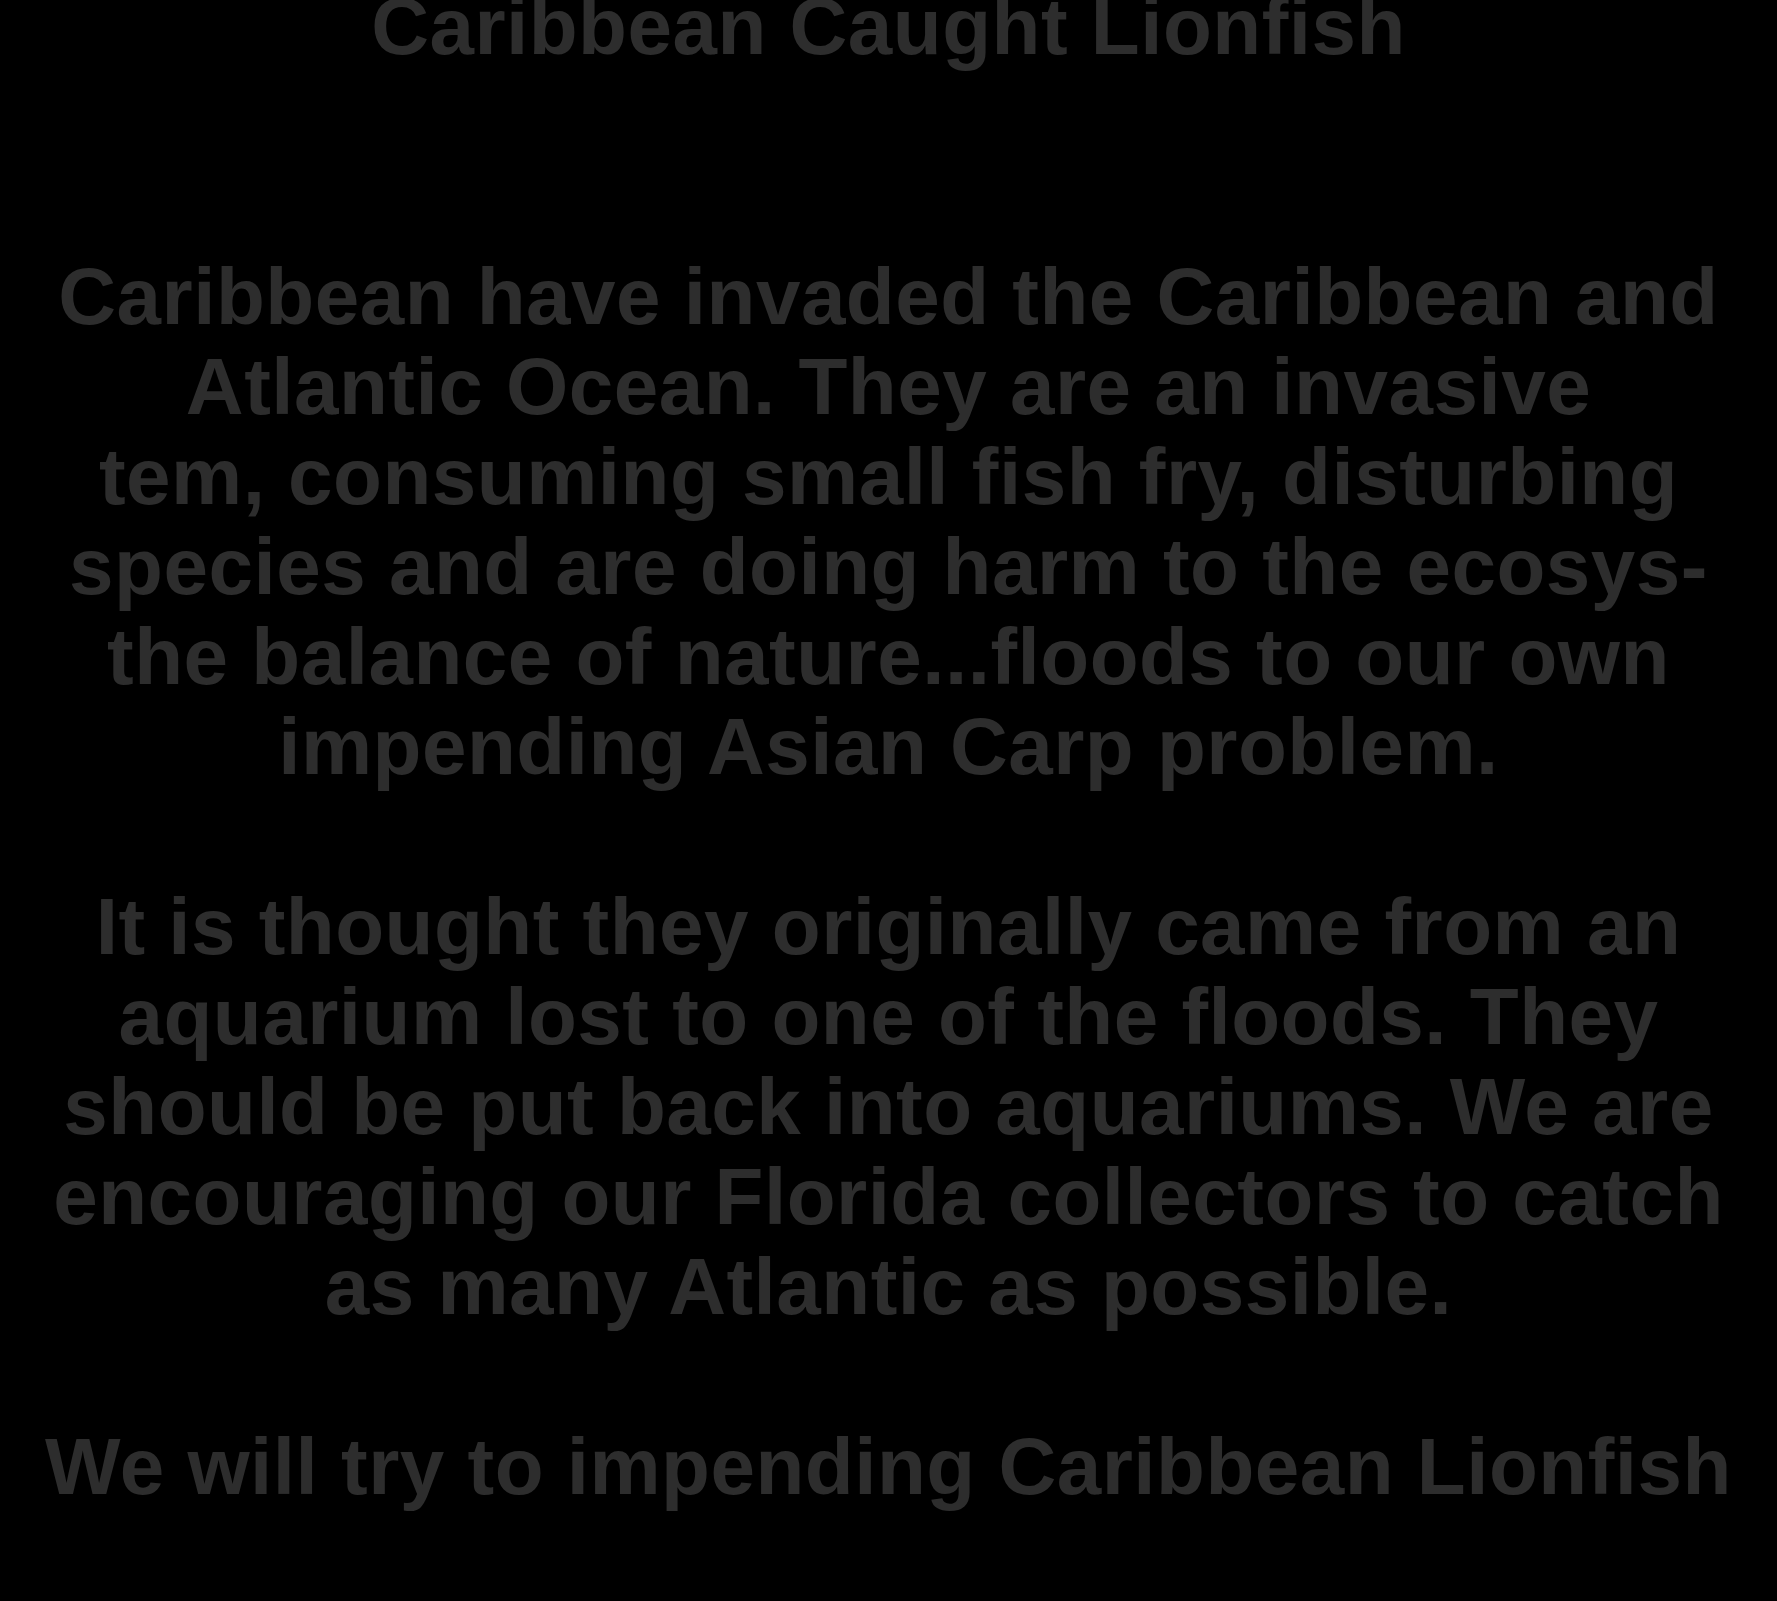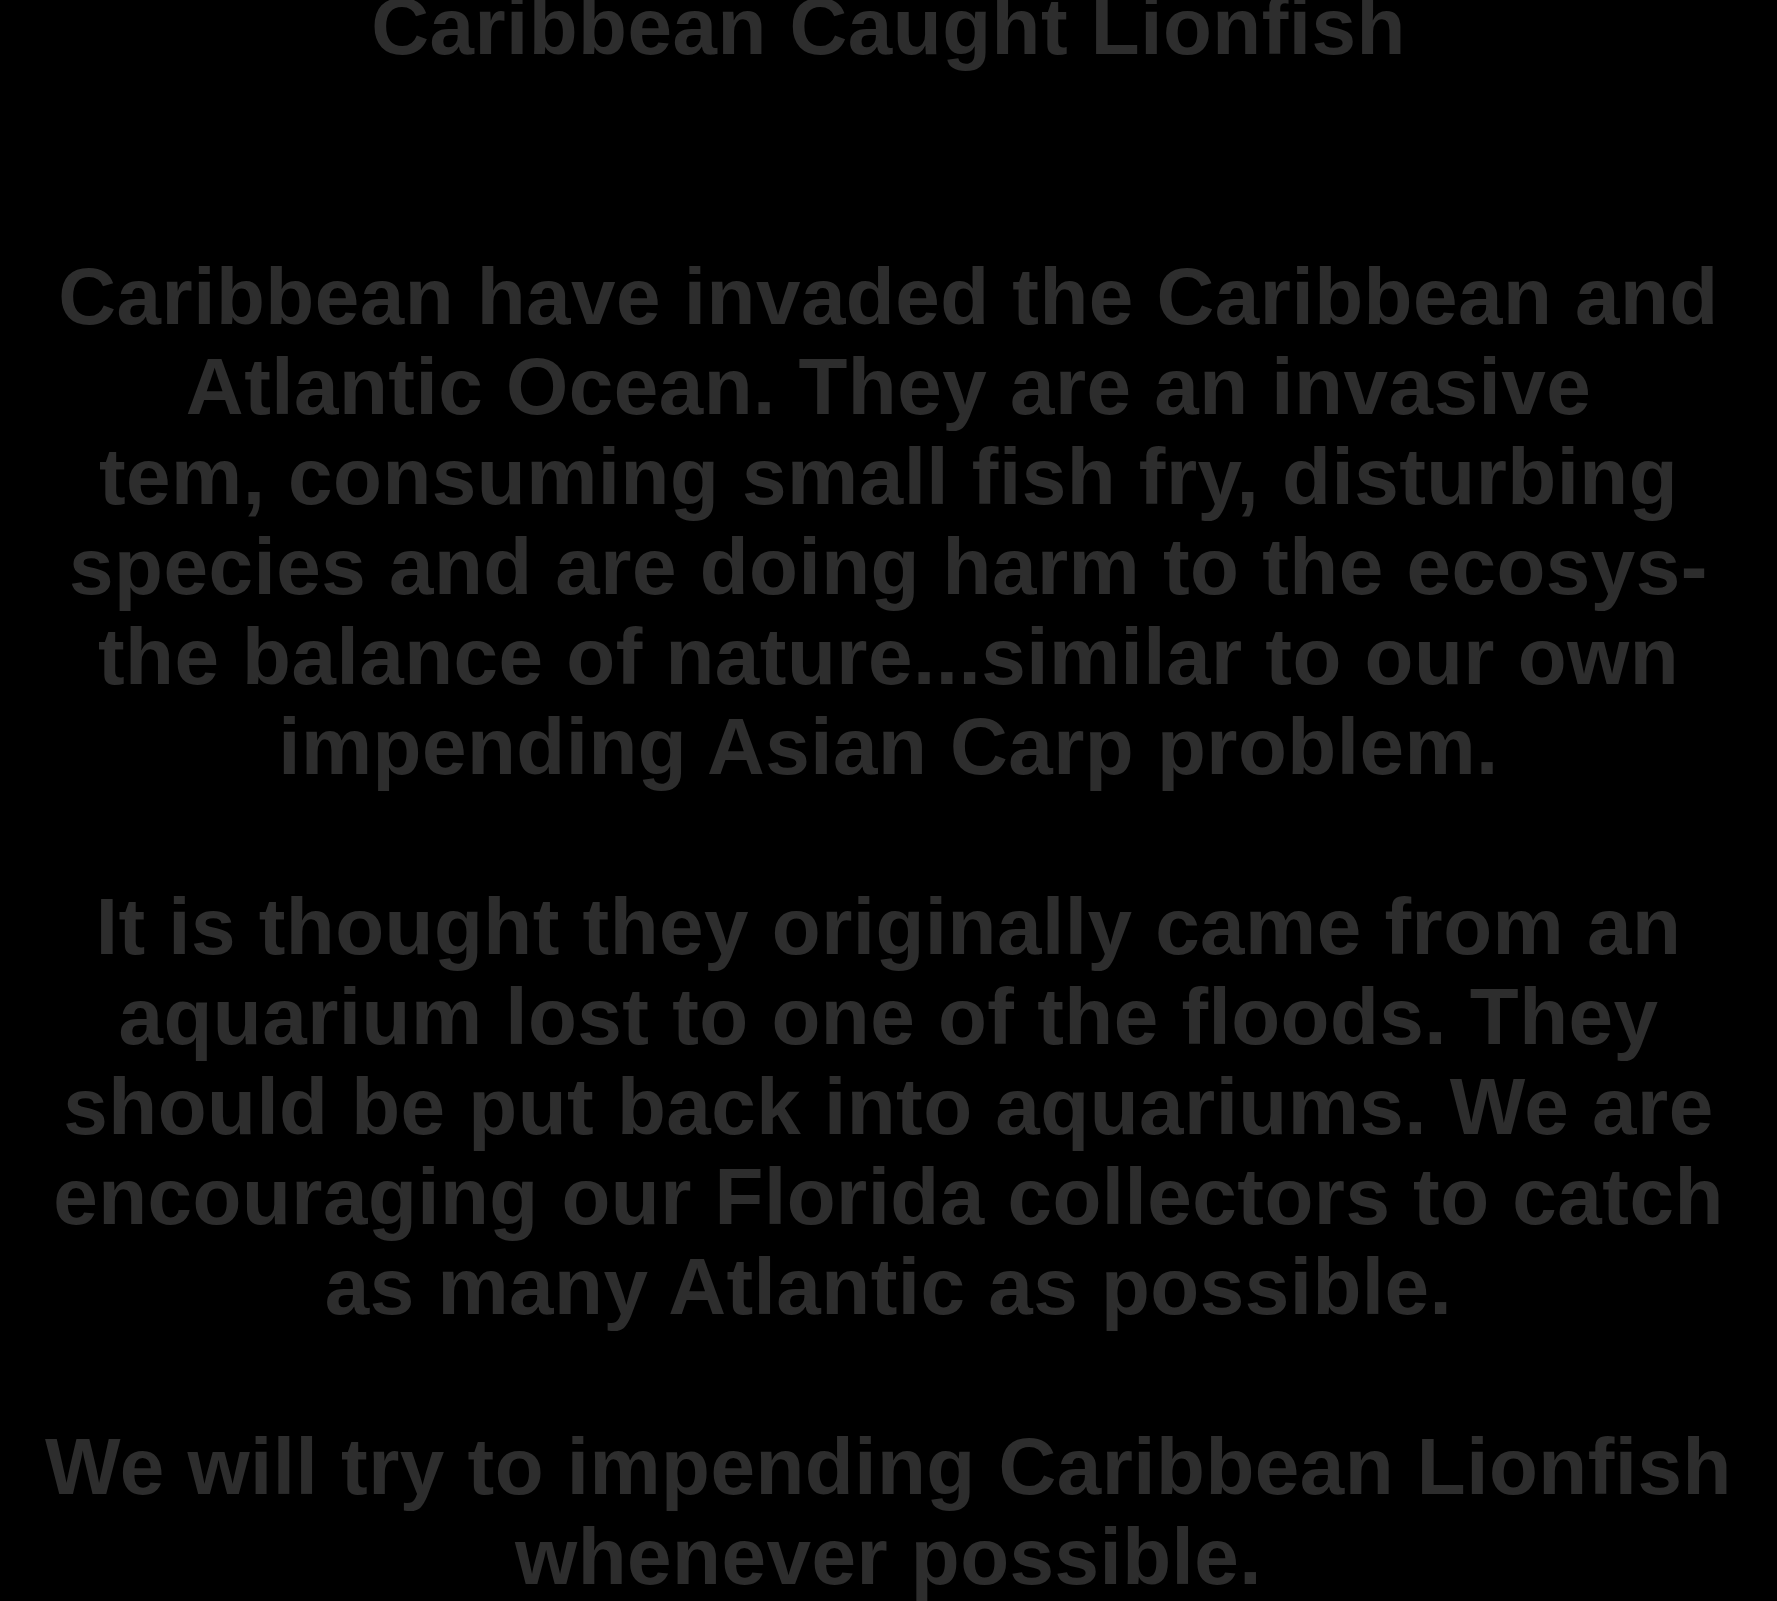--- a/index.html
+++ b/index.html
@@ -40,33 +40,32 @@
 <div class="content">
   <div class="line">Caribbean Caught Lionfish</div>
   <div class="line blank"></div>
   <div class="line blank"></div>
 
   <div>
     <div class="line">Caribbean have invaded the Caribbean and</div>
     <div class="line">Atlantic Ocean. They are an invasive</div>
     <div class="line">tem, consuming small fish fry, disturbing</div>
     <div class="line">species and are doing harm to the ecosys-</div>
-    <div class="line">the balance of nature...similar to our own</div>
+    <div class="line">the balance of nature...floods to our own</div>
     <div class="line">impending Asian Carp problem.</div>
   </div>
 
   <div class="line blank"></div>
 
   <div>
     <div class="line">It is thought they originally came from an</div>
     <div class="line">aquarium lost to one of the floods. They</div>
     <div class="line">should be put back into aquariums. We are</div>
     <div class="line">encouraging our Florida collectors to catch</div>
     <div class="line">as many Atlantic as possible.</div>
   </div>
 
   <div class="line blank"></div>
 
   <div>
     <div class="line">We will try to impending Caribbean Lionfish</div>
-    <div class="line">whenever possible.</div>
   </div>
 </div>
 
 </body></html>

